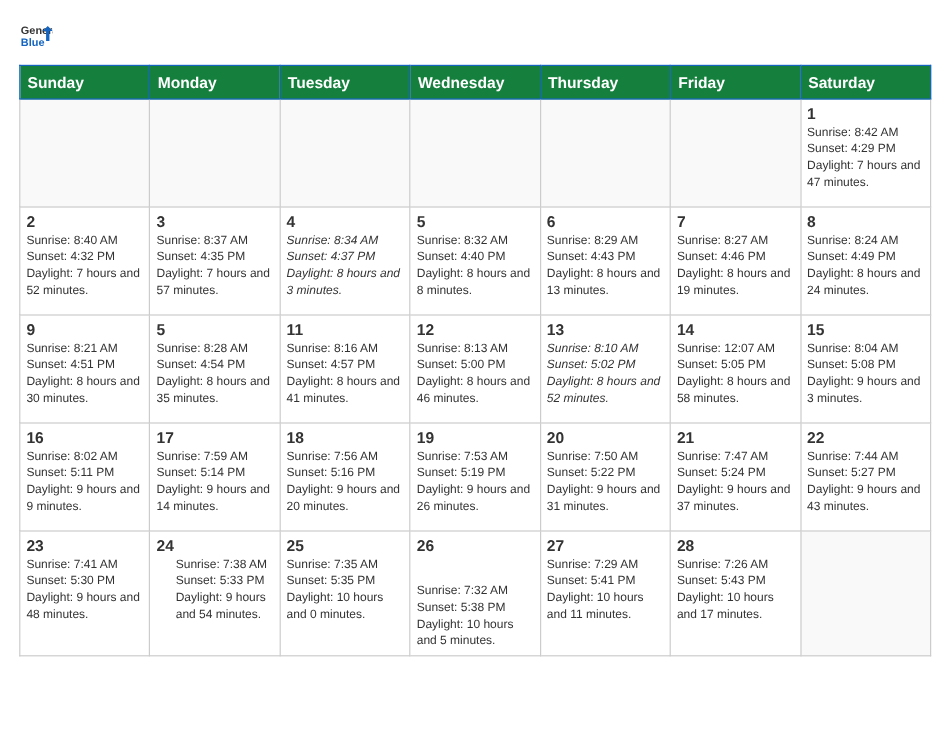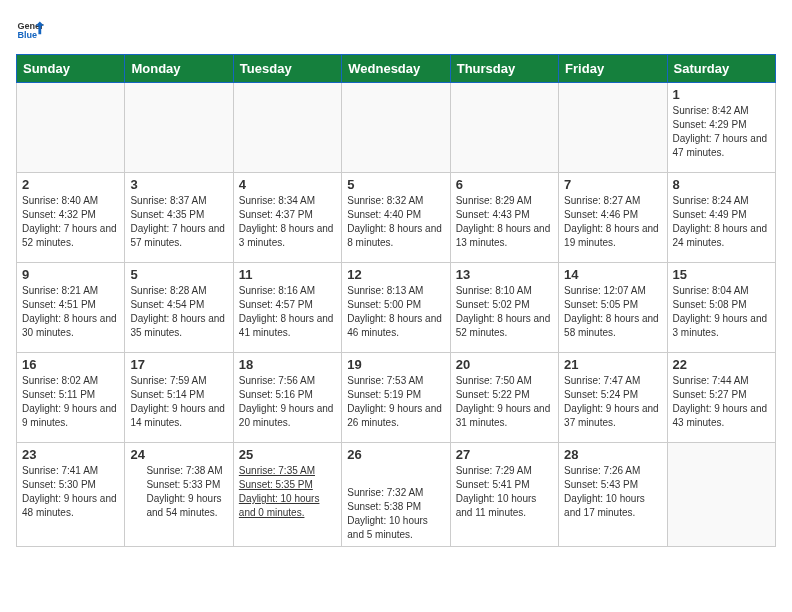--- a/index.html
+++ b/index.html
@@ -128,21 +128,21 @@
 Daylight: 7 hours and 52 minutes.</div>
         </td>
         <td>
           <div class="day-number">3</div>
           <div class="day-info" style="white-space: pre-line;">Sunrise: 8:37 AM
 Sunset: 4:35 PM
 Daylight: 7 hours and 57 minutes.</div>
         </td>
         <td>
           <div class="day-number">4</div>
-          <div class="day-info" style="white-space: pre-line;">Sunrise: 8:34 AM
+          <div class="day-info" style="white-space: pre-line; font-style: italic;">Sunrise: 8:34 AM
 Sunset: 4:37 PM
 Daylight: 8 hours and 3 minutes.</div>
         </td>
         <td>
           <div class="day-number">5</div>
           <div class="day-info" style="white-space: pre-line;">Sunrise: 8:32 AM
 Sunset: 4:40 PM
 Daylight: 8 hours and 8 minutes.</div>
         </td>
         <td>
@@ -184,21 +184,21 @@
 Daylight: 8 hours and 41 minutes.</div>
         </td>
         <td>
           <div class="day-number">12</div>
           <div class="day-info" style="white-space: pre-line;">Sunrise: 8:13 AM
 Sunset: 5:00 PM
 Daylight: 8 hours and 46 minutes.</div>
         </td>
         <td>
           <div class="day-number">13</div>
-          <div class="day-info" style="white-space: pre-line;">Sunrise: 8:10 AM
+          <div class="day-info" style="white-space: pre-line; font-style: italic;">Sunrise: 8:10 AM
 Sunset: 5:02 PM
 Daylight: 8 hours and 52 minutes.</div>
         </td>
         <td>
           <div class="day-number">14</div>
           <div class="day-info" style="white-space: pre-line;">Sunrise: 12:07 AM
 Sunset: 5:05 PM
 Daylight: 8 hours and 58 minutes.</div>
         </td>
         <td>
@@ -260,21 +260,21 @@
 Daylight: 9 hours and 48 minutes.</div>
         </td>
         <td>
           <div class="day-number">24</div>
           <div class="day-info" style="white-space: pre-line; margin-left: 16px;">Sunrise: 7:38 AM
 Sunset: 5:33 PM
 Daylight: 9 hours and 54 minutes.</div>
         </td>
         <td>
           <div class="day-number">25</div>
-          <div class="day-info" style="white-space: pre-line; text-decoration: underline;">Sunrise: 7:35 AM
+          <div class="day-info" style="white-space: pre-line;">Sunrise: 7:35 AM
 Sunset: 5:35 PM
 Daylight: 10 hours and 0 minutes.</div>
         </td>
         <td>
           <div class="day-number">26</div>
           <div class="day-info" style="white-space: pre-line; margin-top: 24px;">Sunrise: 7:32 AM
 Sunset: 5:38 PM
 Daylight: 10 hours and 5 minutes.</div>
         </td>
         <td>

